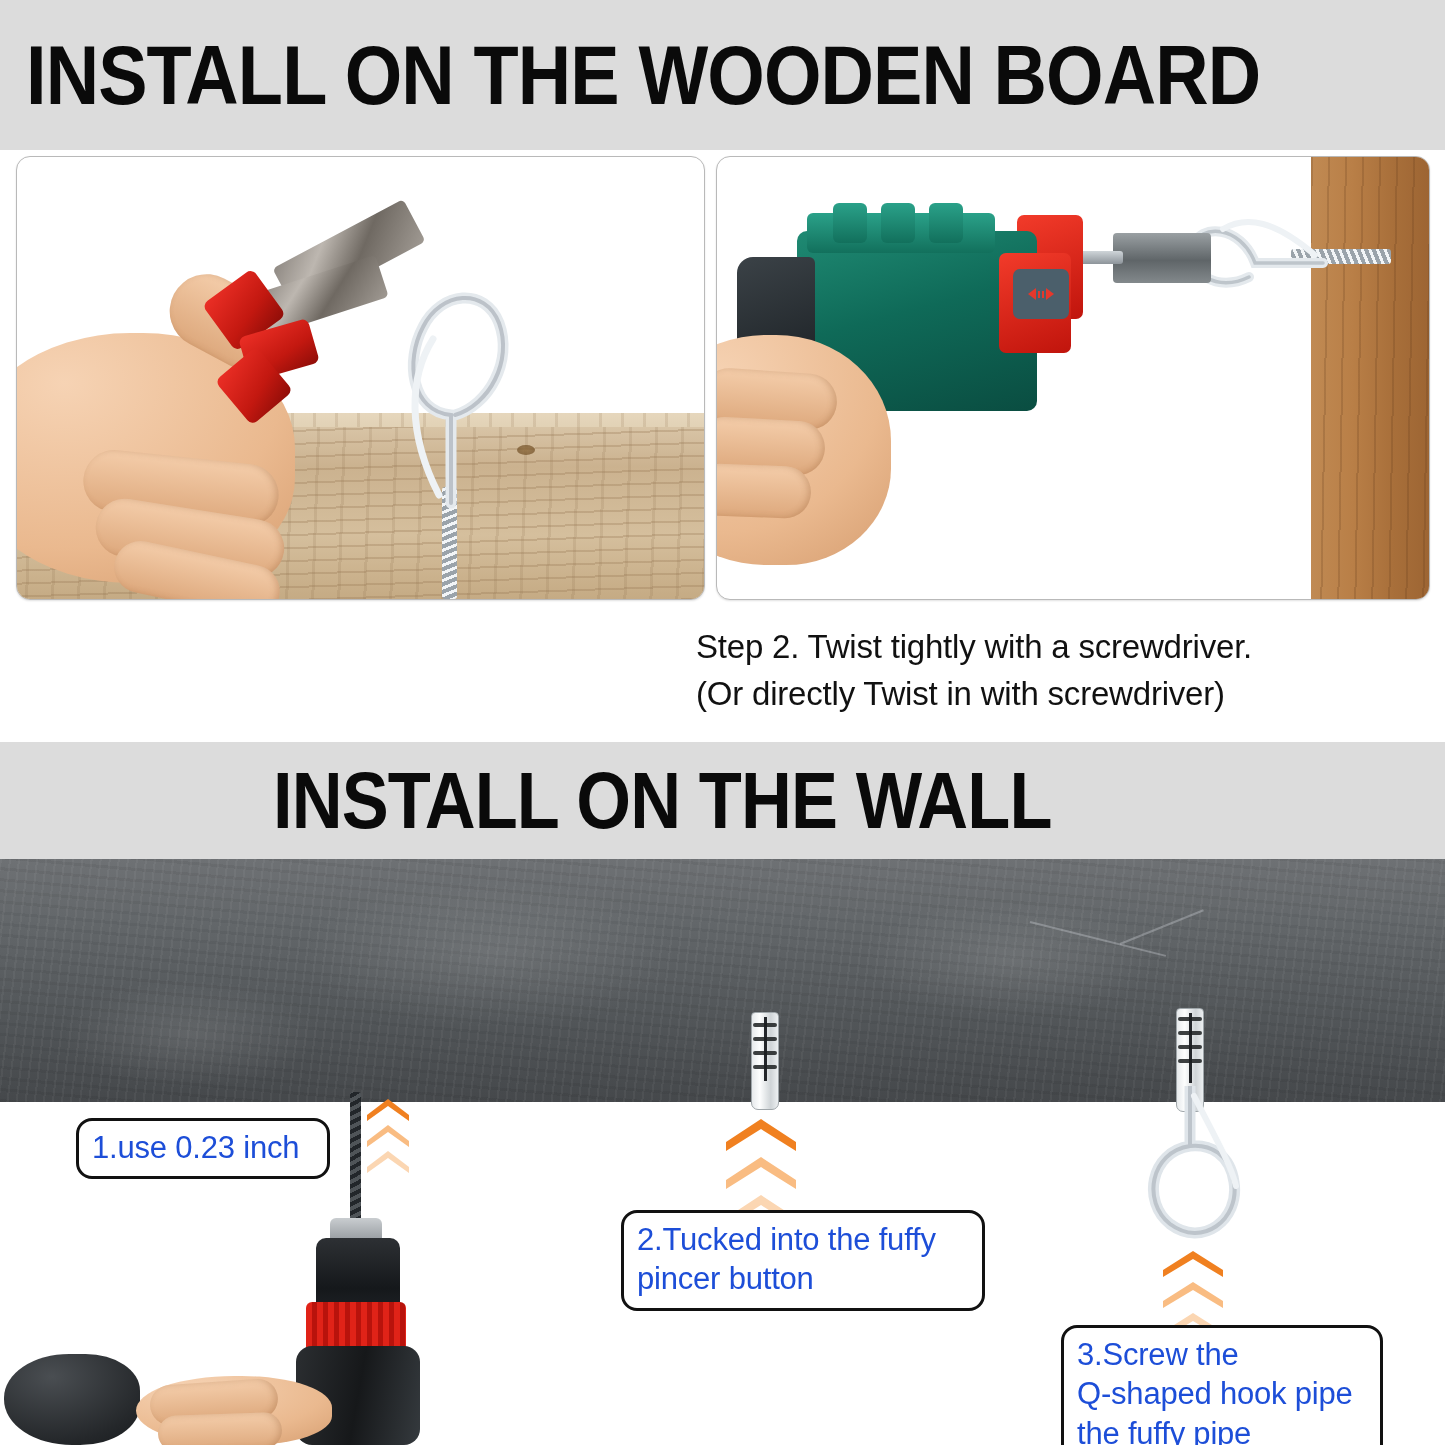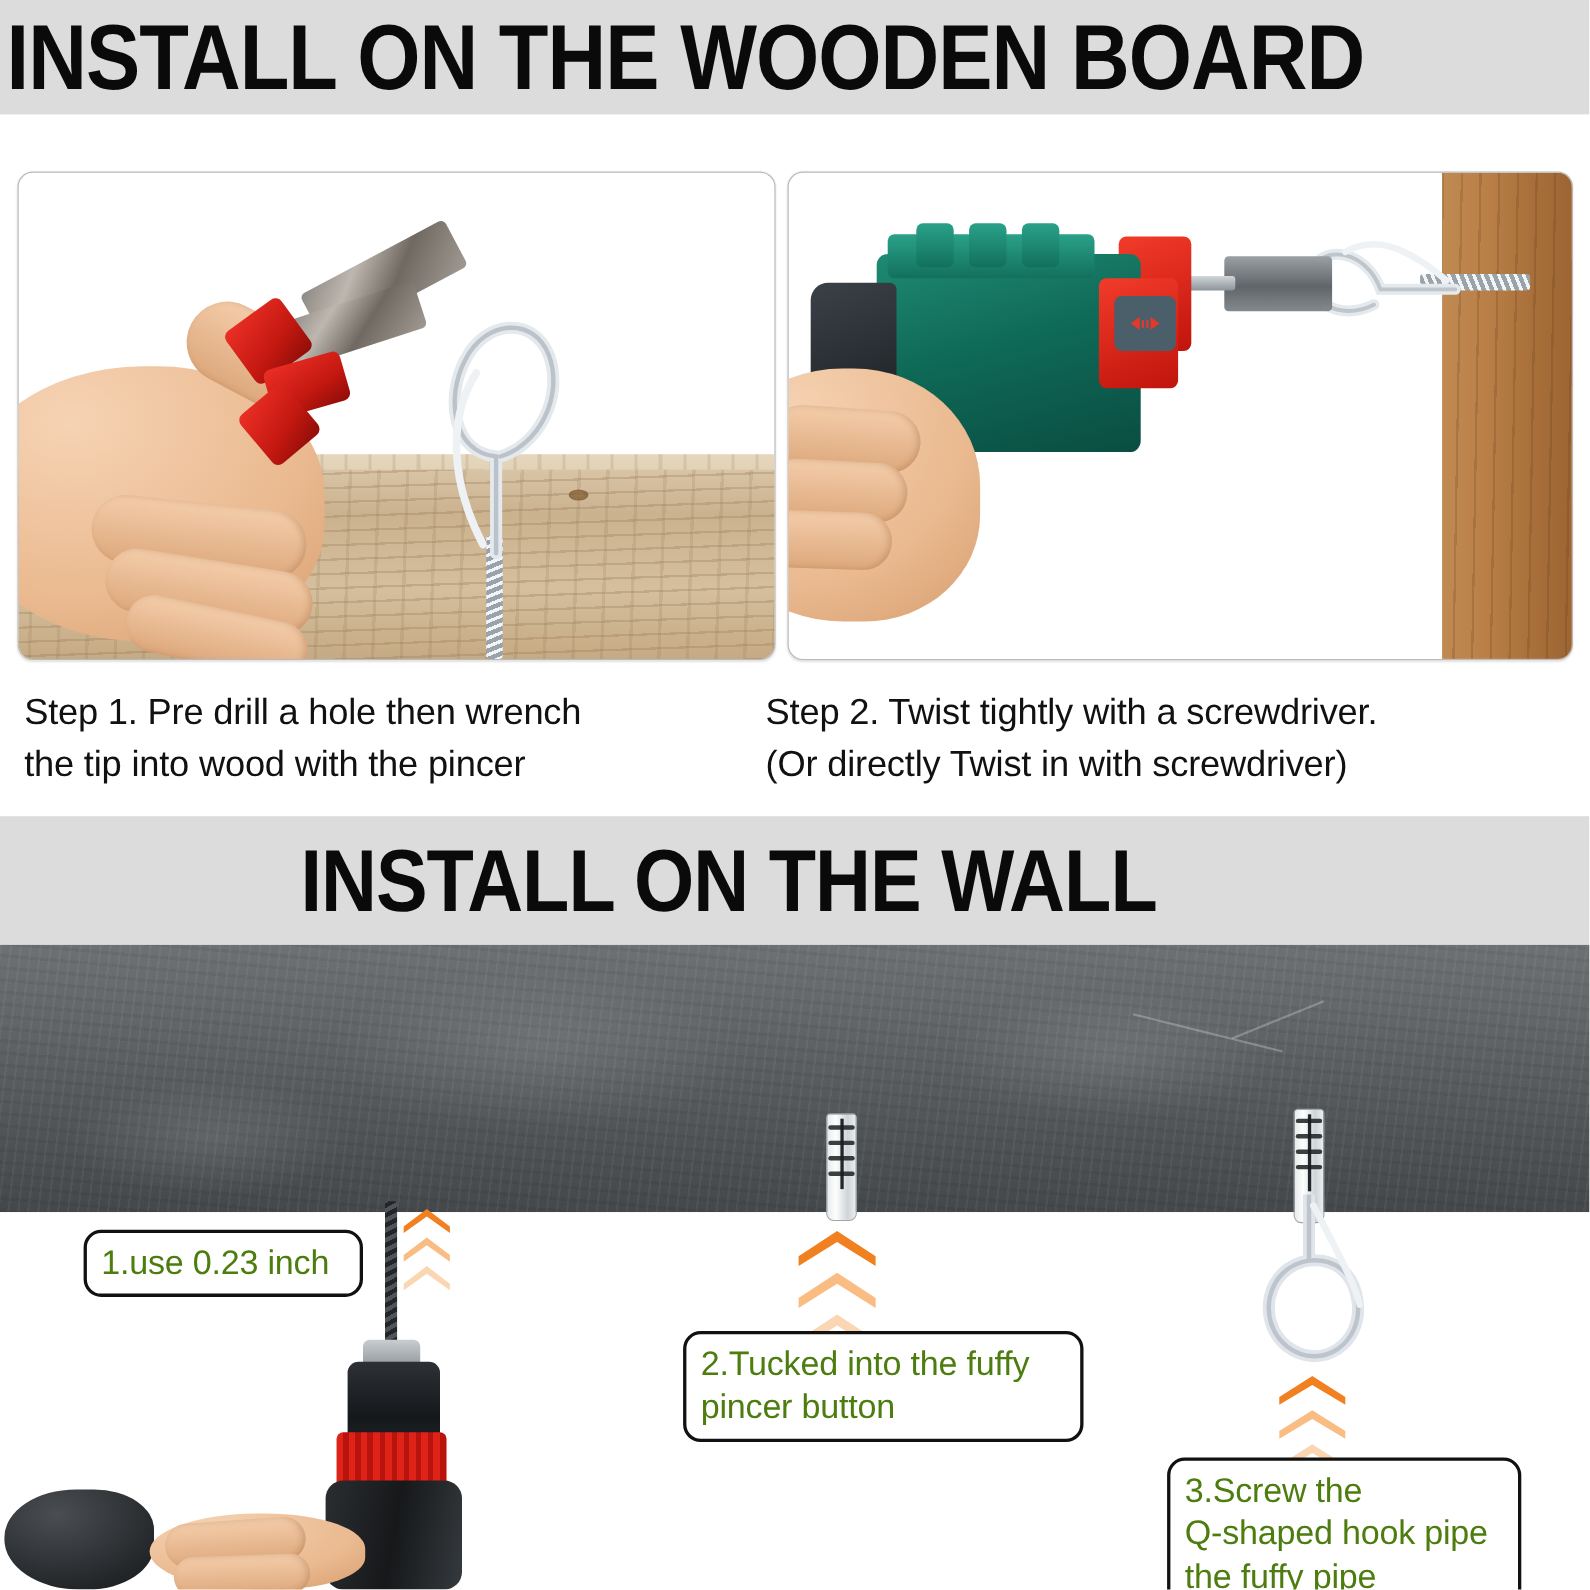--- a/index.html
+++ b/index.html
@@ -9,21 +9,21 @@
     background: #ffffff; overflow: hidden;
   }
   .page { position: relative; width: 1445px; height: 1445px; background: #fff; }
 
   
   .band {
     position: absolute; left: 0; width: 1445px;
     background: #dcdcdc;
     display: flex; align-items: center;
   }
-  #band-wood { top: 0; height: 104px; justify-content: flex-start; padding-left: 6px; }
+  #band-wood { top: 0; height: 150px; justify-content: flex-start; padding-left: 26px; }
   #band-wall { top: 742px; height: 117px; justify-content: center; padding-right: 120px; }
   .band-title {
     font-weight: bold; color: #0a0a0a; letter-spacing: -1px;
     line-height: 1; white-space: nowrap;
     transform: scaleX(0.88); transform-origin: left center;
   }
   #band-wood .band-title { font-size: 84px; }
   #band-wall .band-title { font-size: 80px; transform-origin: center center; }
 
   
@@ -151,21 +151,21 @@
 
   
   .chevgroup { position: absolute; display: flex; flex-direction: column; align-items: center; }
   .chev { position: relative; }
   .chev svg { display: block; }
 
   
   .callout {
     position: absolute; background: #fff; border: 3px solid #111;
     border-radius: 16px; padding: 7px 13px 9px;
-    font-size: 31px; line-height: 1.27; color: #4d7c0f; letter-spacing: -0.2px;
+    font-size: 31px; line-height: 1.27; color: #1d4ed8; letter-spacing: -0.2px;
   }
   #callout-1 { left: 76px;  top: 1118px; width: 254px; }
   #callout-2 { left: 621px; top: 1210px; width: 364px; }
   #callout-3 { left: 1061px; top: 1325px; width: 322px; }
 
   
   .plug {
     position: absolute; width: 28px;
     background: linear-gradient(90deg,#e7eaec 0%,#fdfefe 30%,#cfd4d7 72%,#eceff1 100%);
     border-radius: 4px 4px 7px 7px;
@@ -282,24 +282,20 @@
     </div>
     <div class="drv-body" style="left:20px;top:100px;width:78px;height:120px;border-radius:16px 6px 6px 16px;
          background:linear-gradient(160deg,#3b4247,#1b2024)"></div>
 
     <div class="hand" style="left:-76px;top:178px;width:250px;height:230px"></div>
     <div class="finger" style="left:-16px;top:214px;width:136px;height:56px;transform:rotate(4deg)"></div>
     <div class="finger" style="left:-20px;top:262px;width:128px;height:54px;transform:rotate(3deg)"></div>
     <div class="finger" style="left:-24px;top:308px;width:118px;height:52px;transform:rotate(2deg)"></div>
   </div>
 
-  <div class="step-cap" id="cap-1">
-    <div>Step 1. Pre drill a hole then wrench</div>
-    <div>the tip into wood with the pincer</div>
-  </div>
   <div class="step-cap" id="cap-2">
     <div>Step 2. Twist tightly with a screwdriver.</div>
     <div>(Or directly Twist in with screwdriver)</div>
   </div>
 
   <div class="band" id="band-wall">
     <div class="band-title">INSTALL ON THE WALL</div>
   </div>
 
   <div id="wall">

